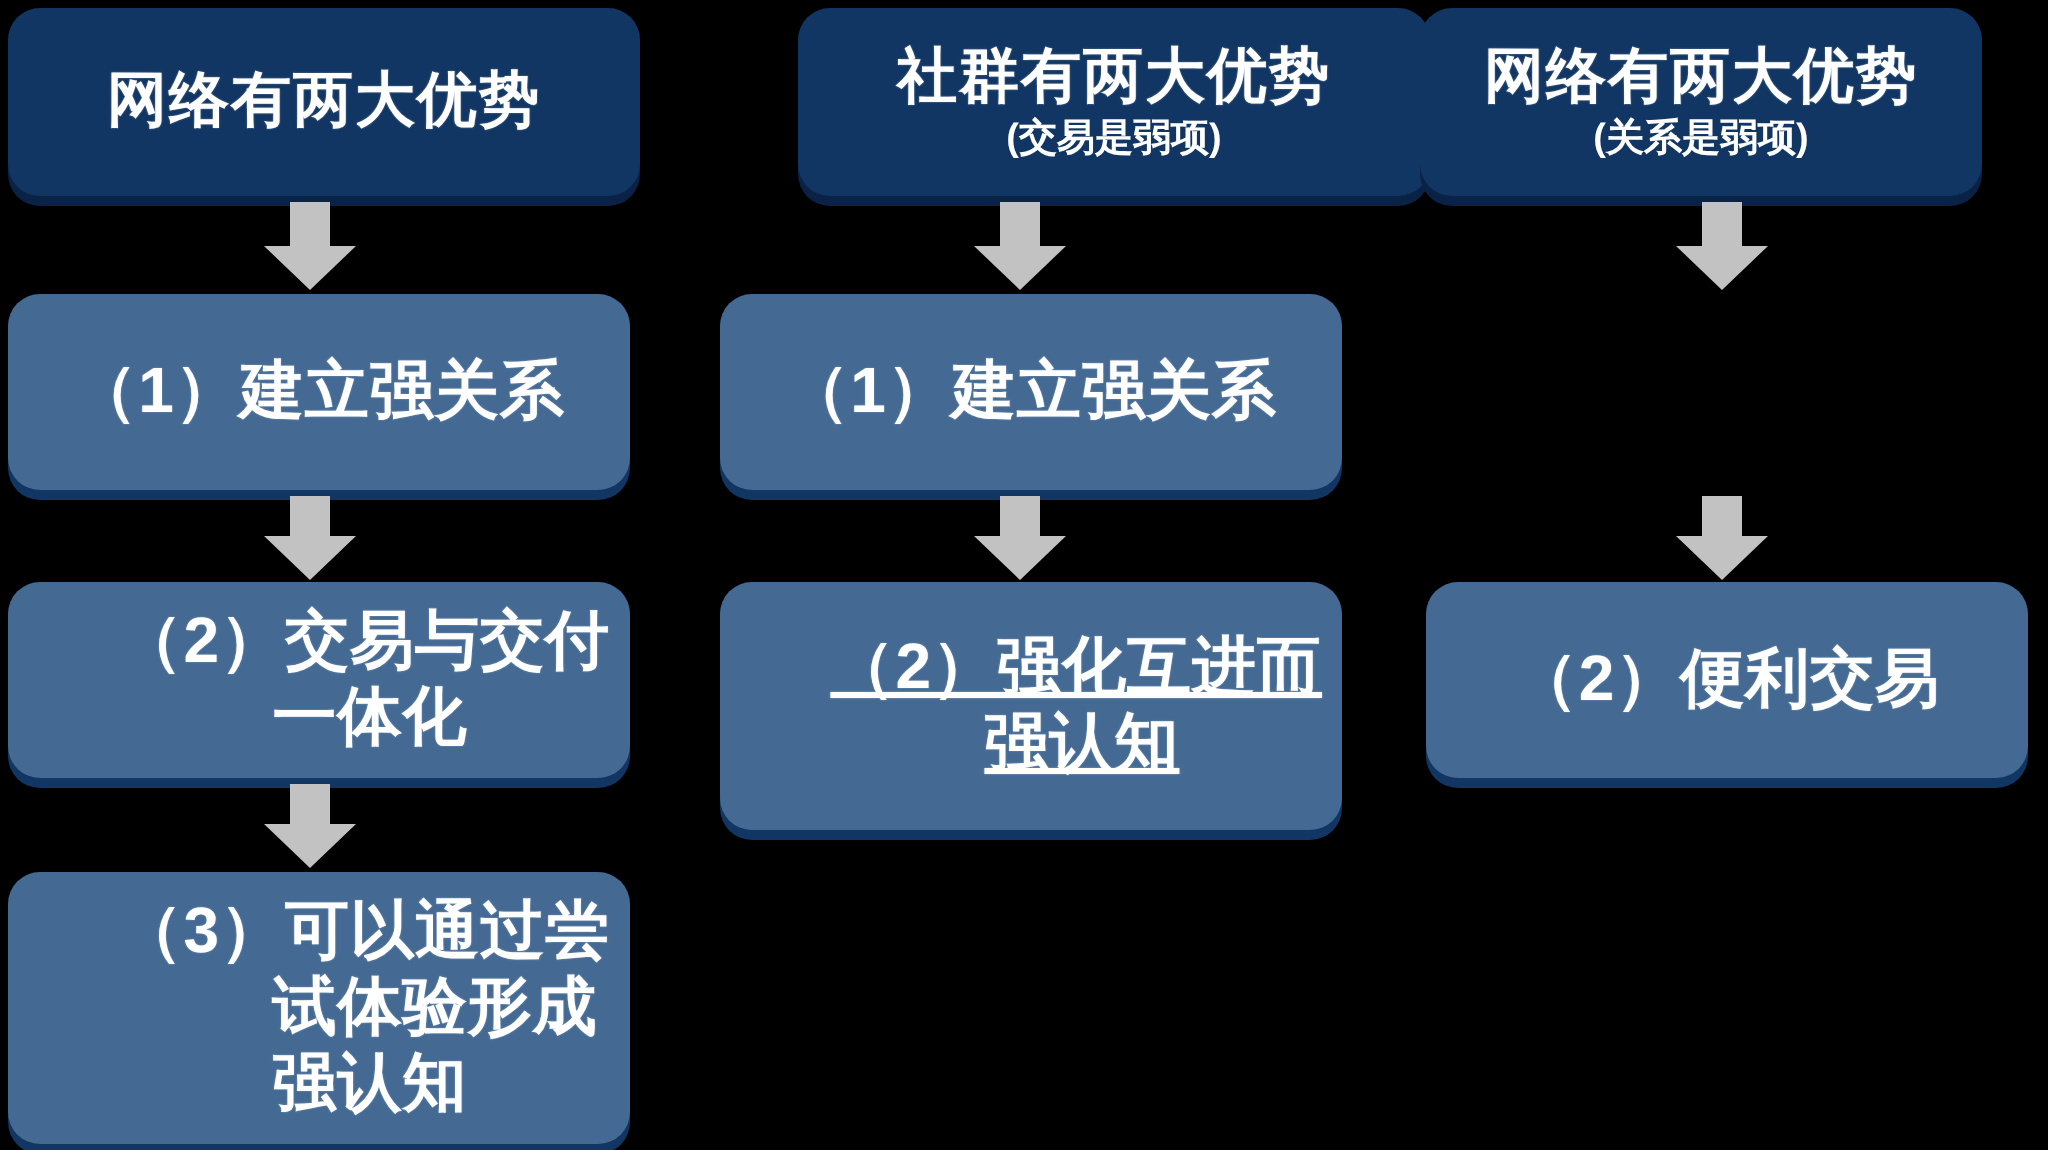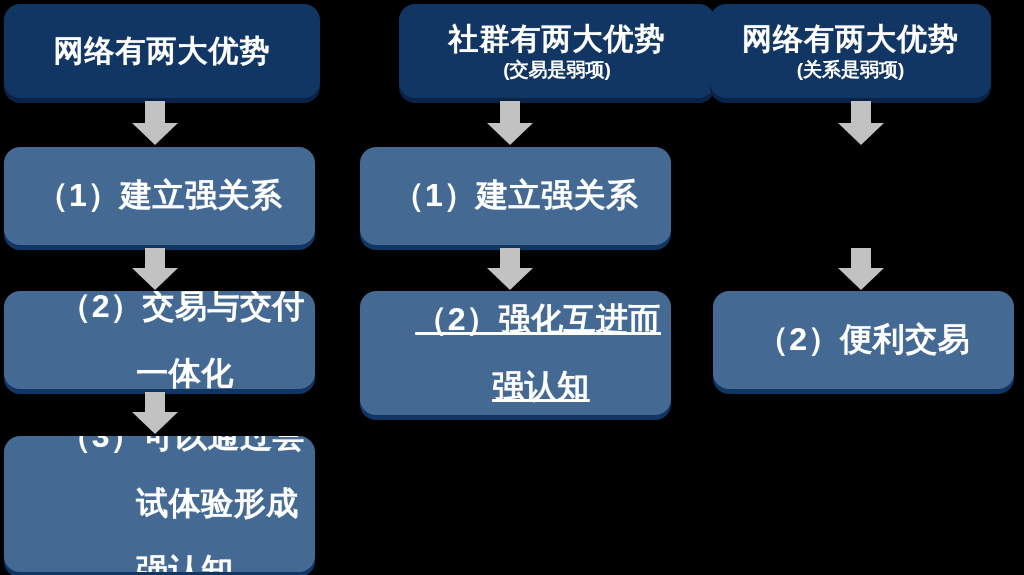--- a/index.html
+++ b/index.html
@@ -80,21 +80,20 @@
   }
   .node.body.multiline .body-text {
     text-align: left;
     display: inline-block;
   }
   .node.body.multiline .body-text .ln.indent {
     padding-left: 1px;
   }
   .node.body.multiline .body-text .ln.hang {
     padding-left: 78px;
-    margin-top: 29px;
   }
 
   
   .arrow {
     position: absolute;
     width: 46px;
   }
   .arrow .shaft {
     position: absolute;
     left: 13px;

